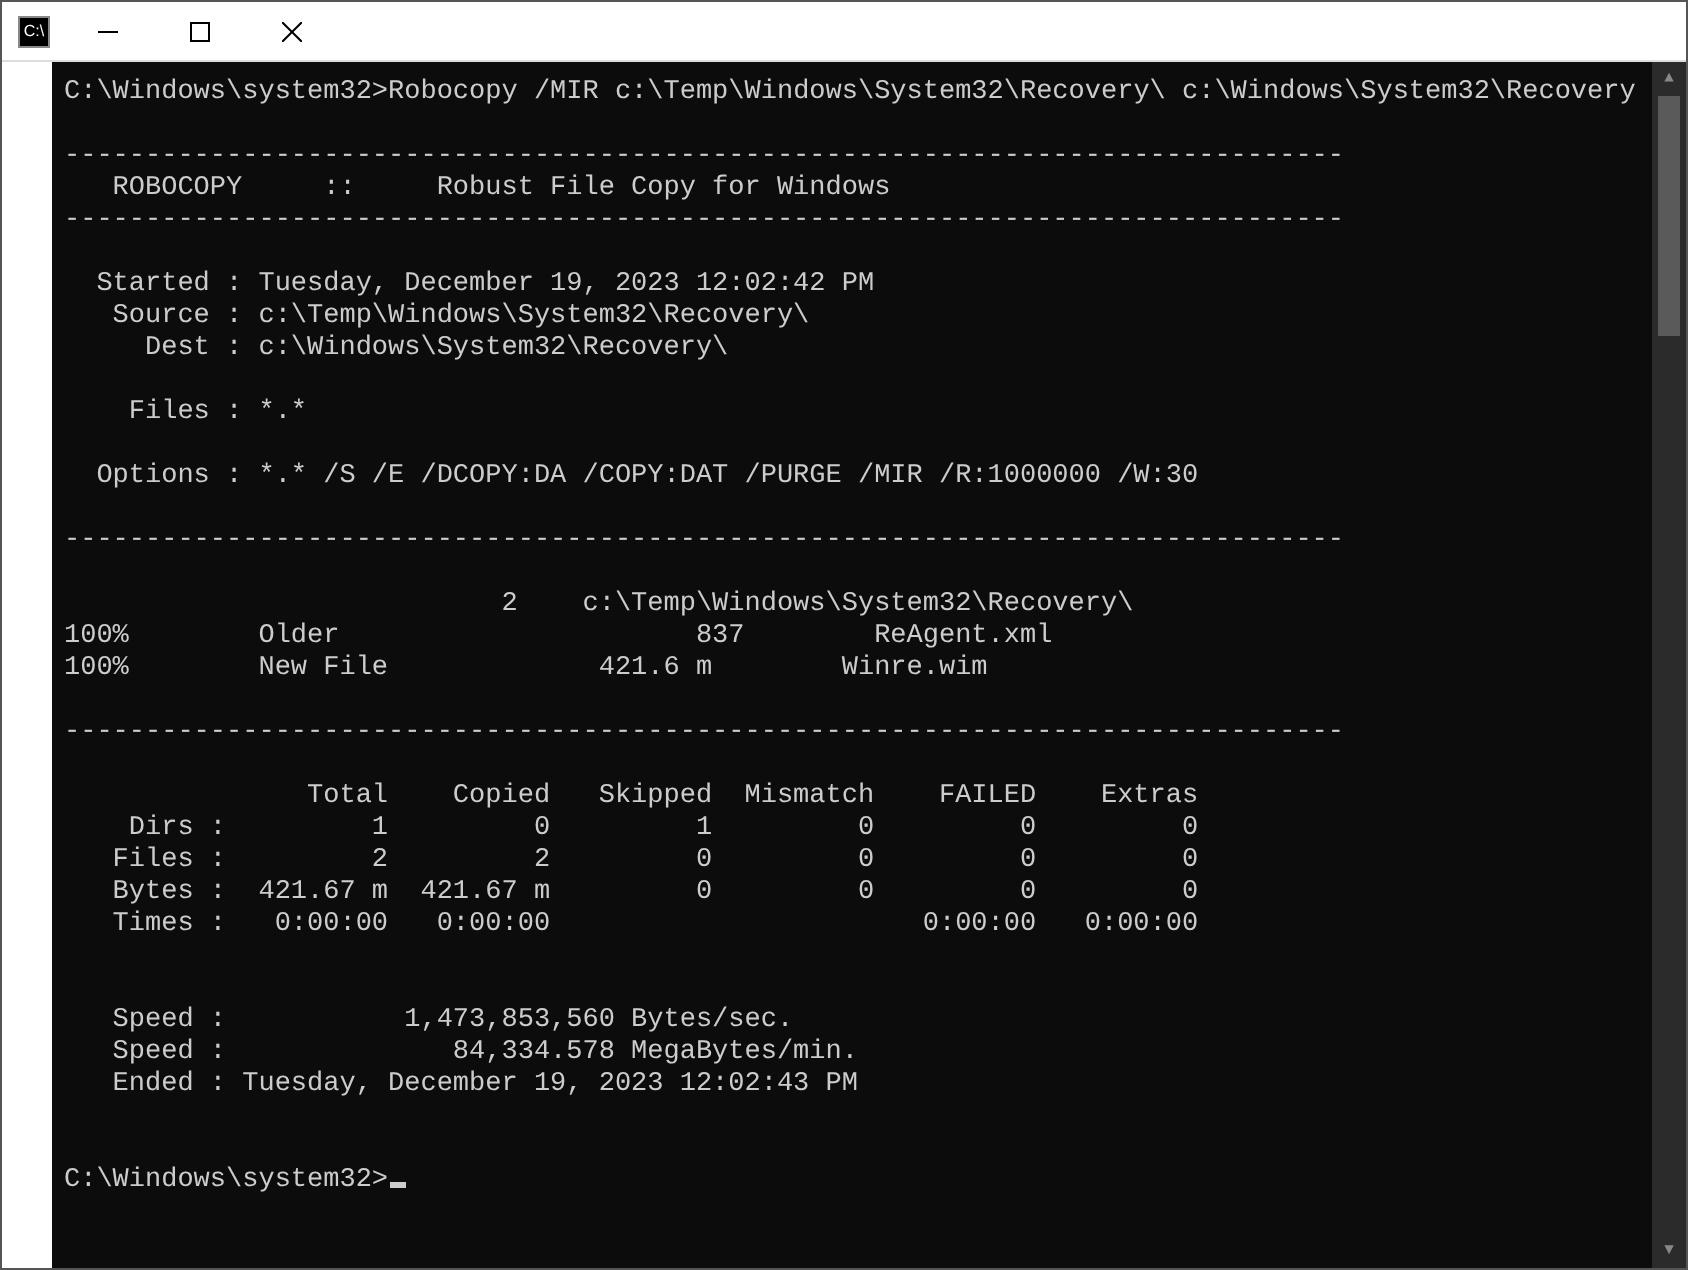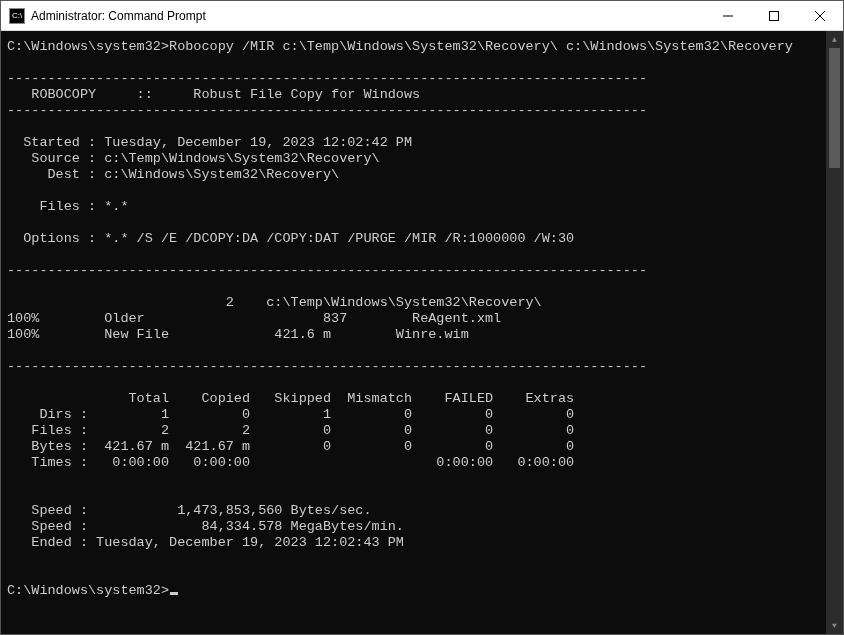--- a/index.html
+++ b/index.html
@@ -48,20 +48,21 @@
       justify-content: center;
       color: #000;
       font-family: Arial, sans-serif;
     }
     .winbtn svg { width: 10px; height: 10px; }
     .body-wrap {
       flex: 1;
       display: flex;
       background: #0c0c0c;
       position: relative;
+      margin-left: 25px;
     }
     .terminal {
       flex: 1;
       background: #0c0c0c;
       color: #cccccc;
       font-size: 13.5px;
       line-height: 16px;
       padding: 8px 6px 6px 6px;
       white-space: pre;
       overflow: hidden;
@@ -101,21 +102,20 @@
       margin-bottom: -1px;
       margin-left: 1px;
     }
   </style>
 </head>
 <body>
 
 <div class="window">
   <div class="titlebar">
     <div class="titlebar-icon">C:\</div>
-    <div class="titlebar-title">Administrator: Command Prompt</div>
     <div class="winbtn">
       <svg viewBox="0 0 10 10">
           <line x1="0" y1="5" x2="10" y2="5" stroke="#000" stroke-width="1"></line>
         </svg>
     </div>
     <div class="winbtn">
       <svg viewBox="0 0 10 10">
           <rect x="0.5" y="0.5" width="9" height="9" fill="none" stroke="#000" stroke-width="1"></rect>
         </svg>
     </div>

